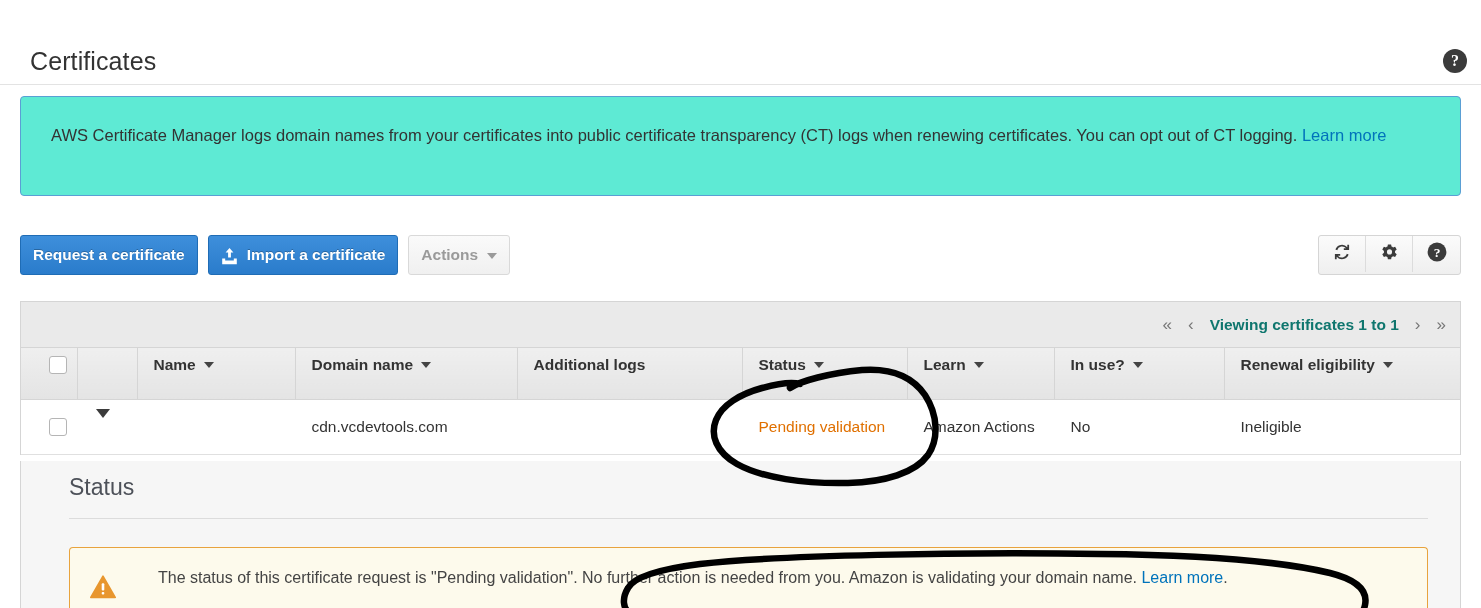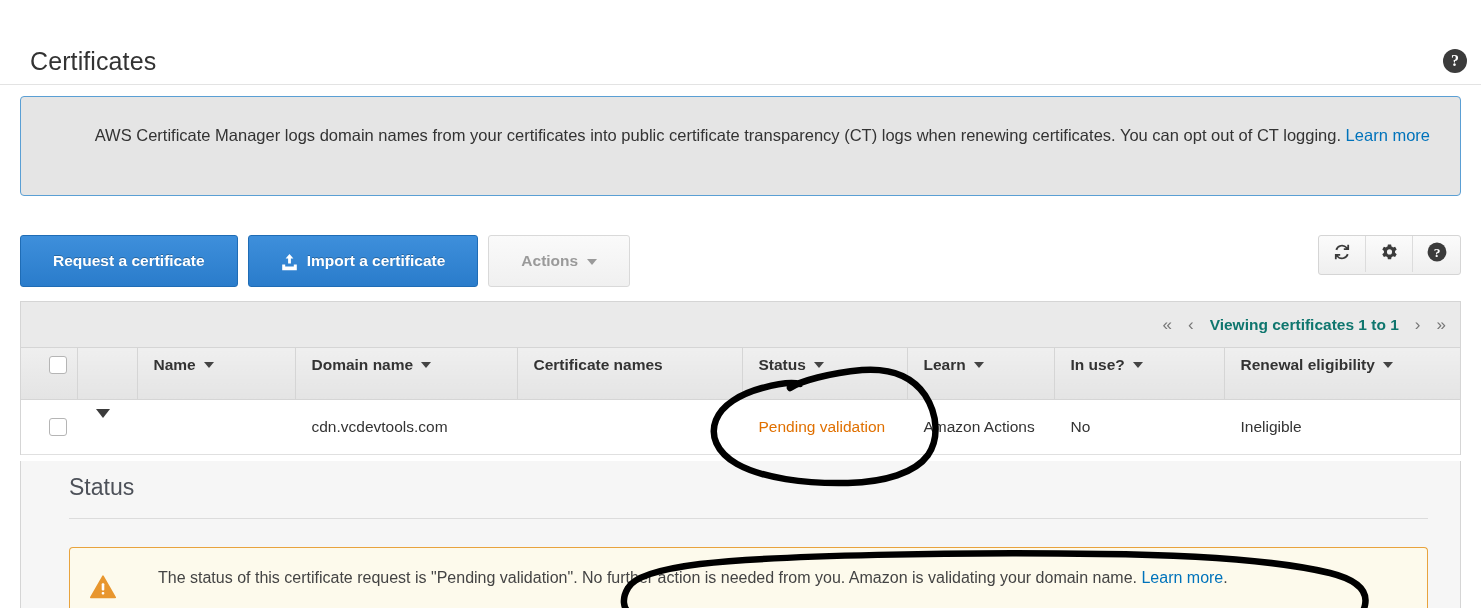--- a/index.html
+++ b/index.html
@@ -59,26 +59,25 @@
     line-height: 24px;
     font-family: "Liberation Serif", serif;
   }
 
   
   .info-banner {
     position: absolute;
     left: 20px; top: 53px;
     width: 1441px;
     min-height: 100px;
-    background: #e5e5e5;
+    background: #5eead4;
     border: 1px solid #5a9fd4;
     border-radius: 4px;
     box-sizing: border-box;
     padding: 26px 30px 22px 30px;
-    text-align: right;
   }
   .info-banner p {
     margin: 0;
     font-size: 16.5px;
     line-height: 25px;
     color: #333333;
   }
   a.link {
     color: #0073bb;
     text-decoration: none;
@@ -89,22 +88,22 @@
   .toolbar {
     position: absolute;
     left: 20px; top: 192px;
     width: 1441px;
     height: 42px;
   }
   .btn {
     display: inline-flex;
     align-items: center;
     justify-content: center;
-    height: 52px;
-    padding: 0 32px;
+    height: 40px;
+    padding: 0 12px;
     border-radius: 3px;
     font-size: 15.5px;
     font-weight: bold;
     box-sizing: border-box;
     cursor: pointer;
     vertical-align: top;
     border: 1px solid transparent;
     white-space: nowrap;
   }
   .btn-primary {
@@ -433,21 +432,21 @@
             <span class="chk"></span>
           </th>
           <th></th>
           <th>
             <span>Name</span><span class="th-sort"></span>
           </th>
           <th>
             <span>Domain name</span><span class="th-sort"></span>
           </th>
           <th>
-            <span>Certificate names</span>
+            <span>Additional logs</span>
           </th>
           <th>
             <span>Status</span><span class="th-sort"></span>
           </th>
           <th>
             <span>Learn</span><span class="th-sort"></span>
           </th>
           <th>
             <span>In use?</span><span class="th-sort"></span>
           </th>

